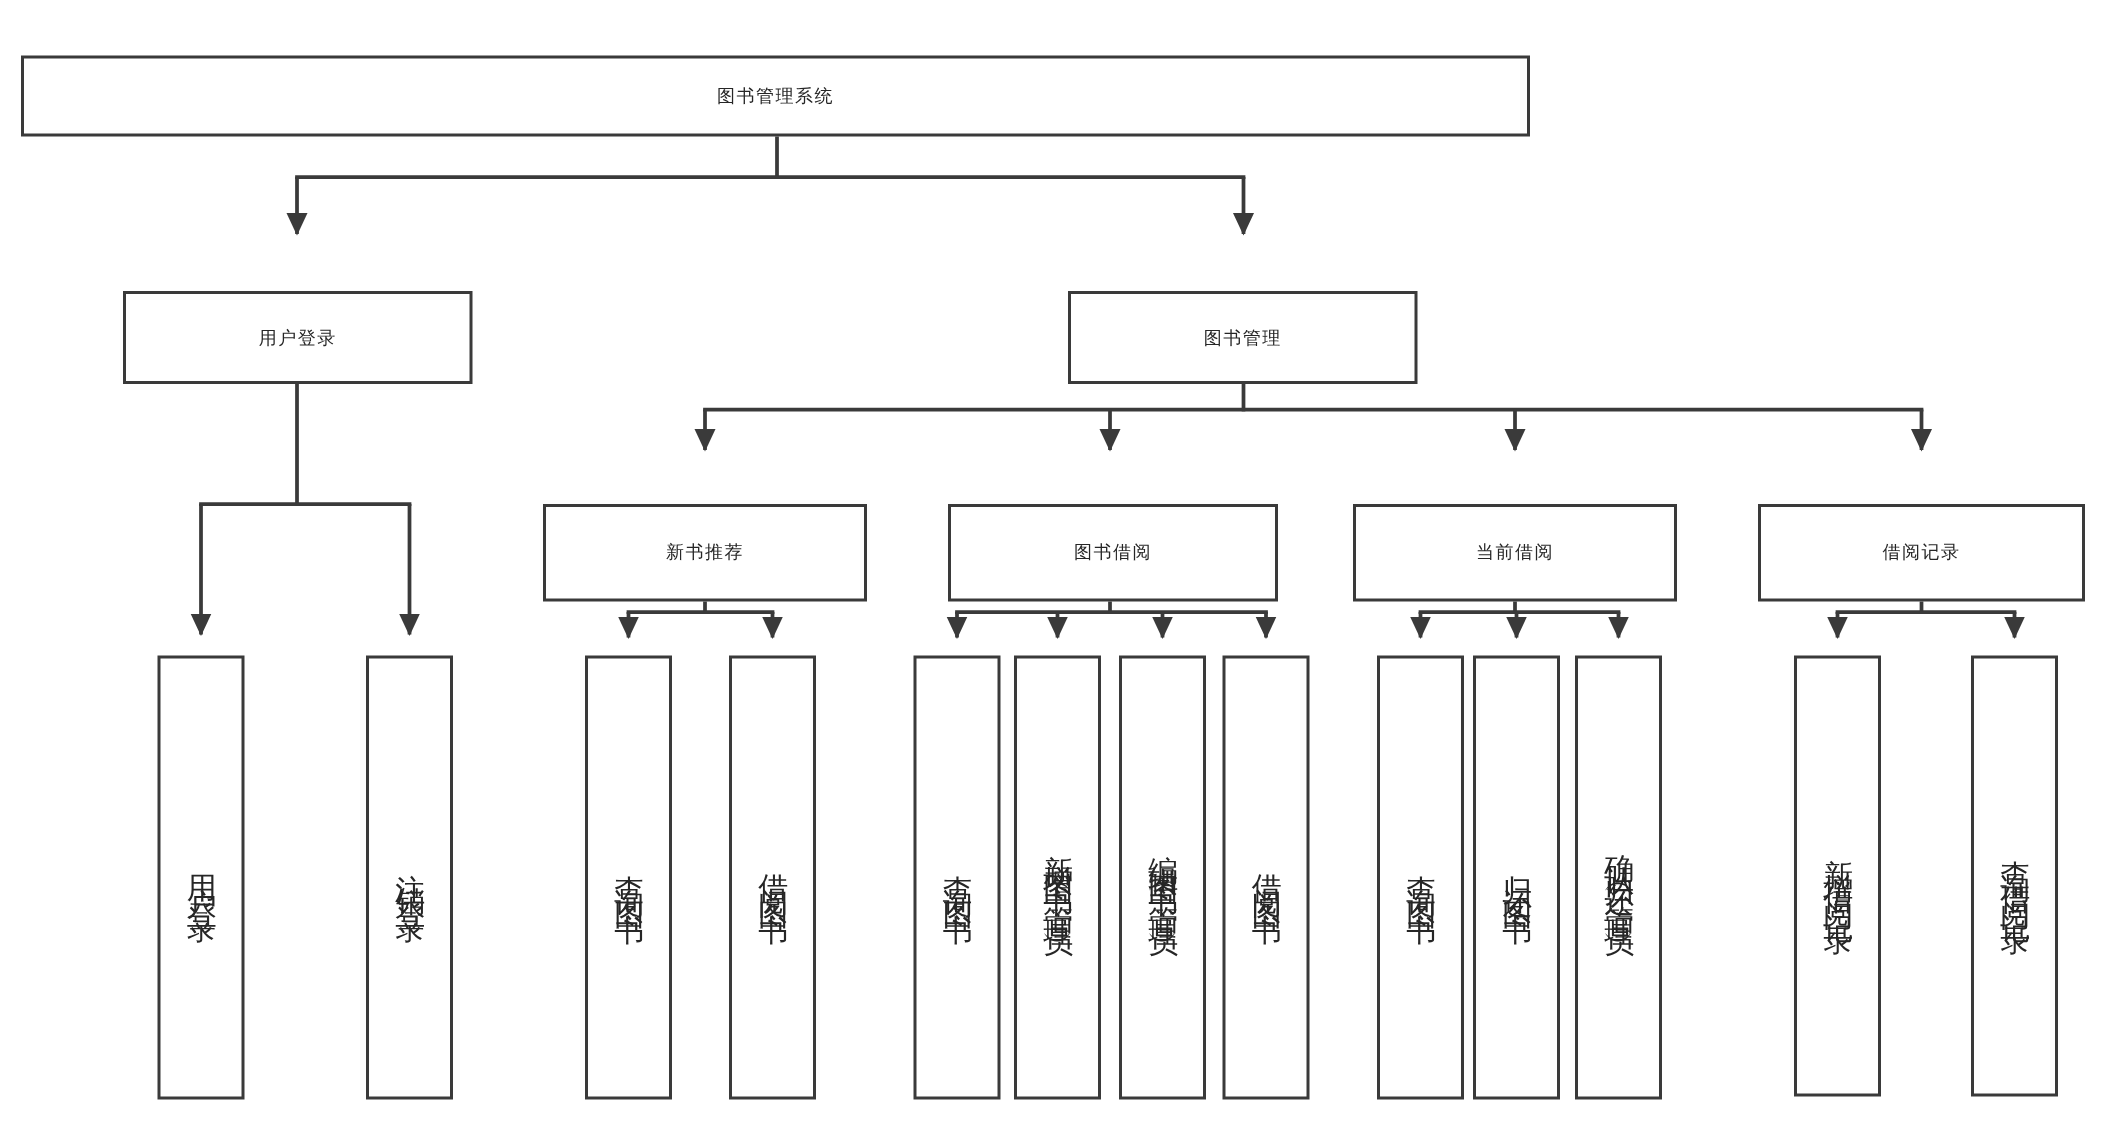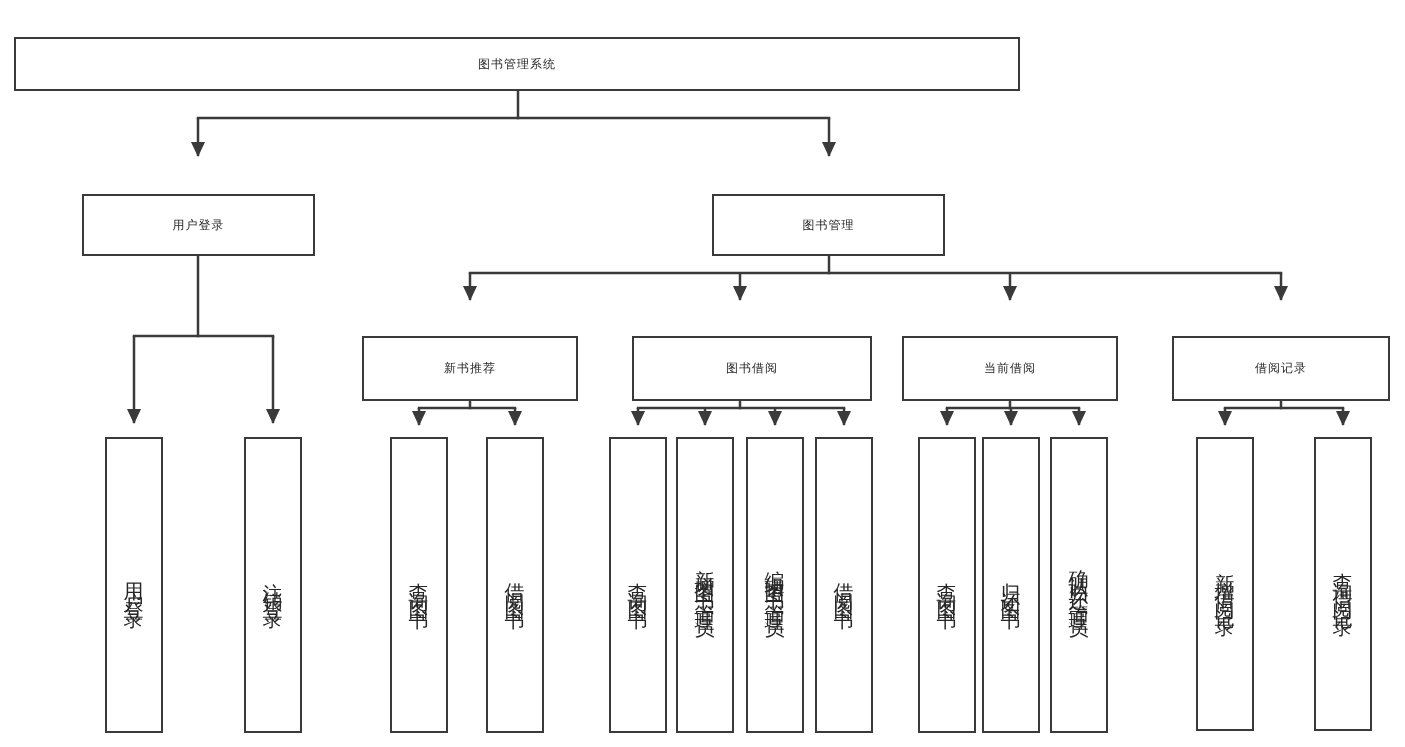--- a/index.html
+++ b/index.html
@@ -125,21 +125,21 @@
   <div class="node h-label" style="left:82px; top:170px; width:233px; height:62px;">
     <span>用户登录</span>
   </div>
   <div class="node h-label" style="left:712px; top:170px; width:233px; height:62px;">
     <span>图书管理</span>
   </div>
 
   <div class="node h-label" style="left:362px; top:312px; width:216px; height:65px;">
     <span>新书推荐</span>
   </div>
-  <div class="node h-label" style="left:632px; top:312px; width:240px; height:65px;">
+  <div class="node h-label" style="left:632px; top:312px; width:220px; height:65px;">
     <span>图书借阅</span>
   </div>
   <div class="node h-label" style="left:902px; top:312px; width:216px; height:65px;align-items:center;">
     <span>当前借阅</span>
   </div>
   <div class="node h-label" style="left:1172px; top:312px; width:218px; height:65px;">
     <span>借阅记录</span>
   </div>
 
   <div class="node v-label" style="left:105px; top:437px; width:58px; height:296px;">

